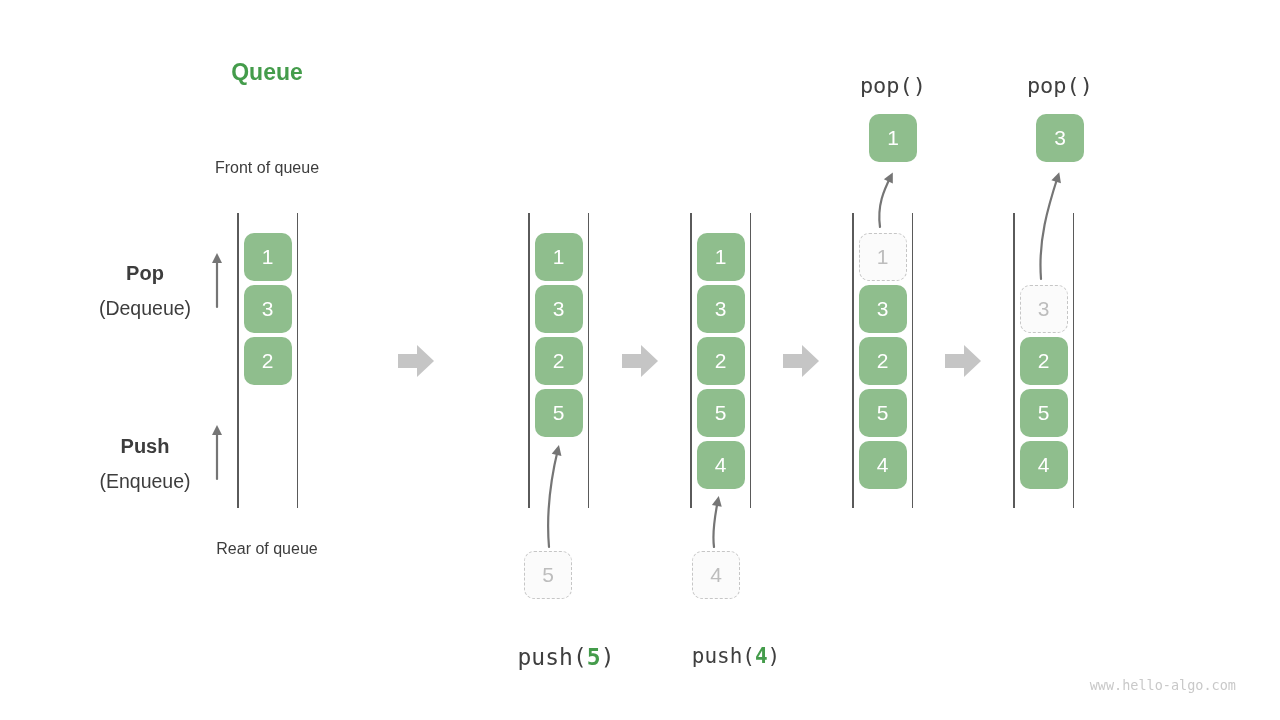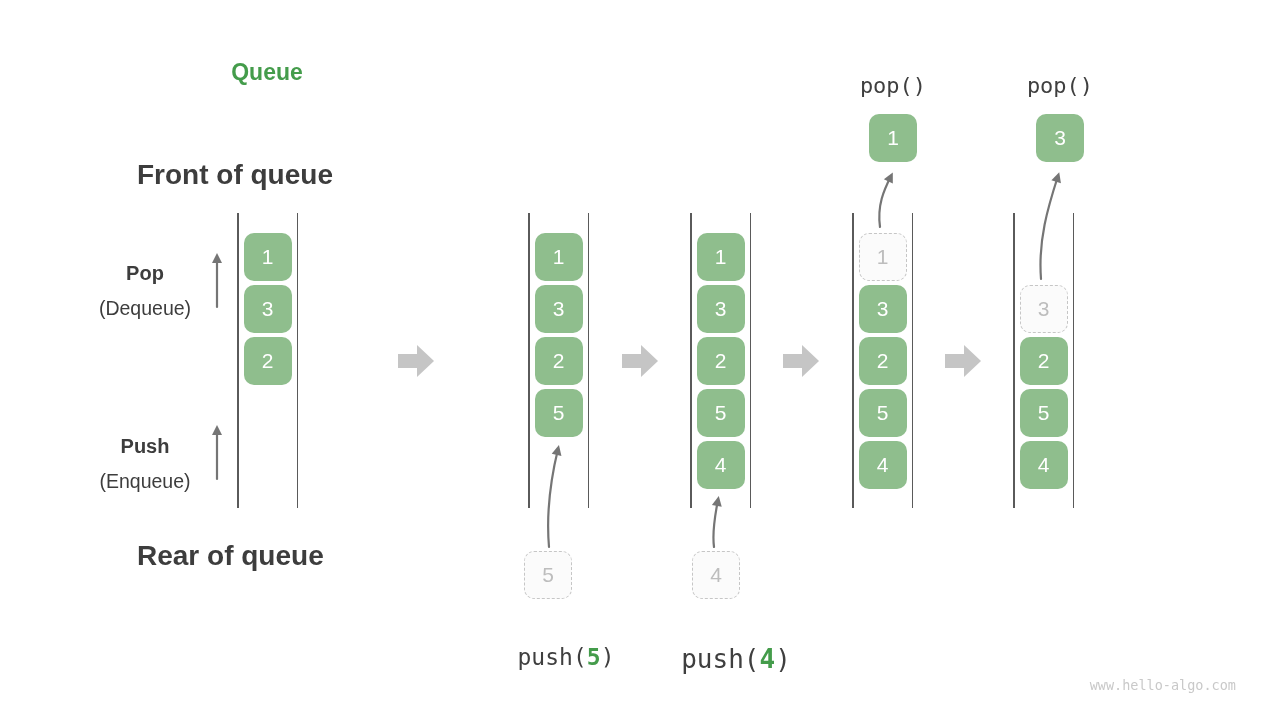--- a/index.html
+++ b/index.html
@@ -10,22 +10,22 @@
     overflow:hidden;
     font-family:"Liberation Sans",sans-serif;
   }
   
   .title{
     position:absolute;left:137px;top:59px;width:260px;
     text-align:center;font-size:23px;font-weight:bold;
     color:var(--accent_green);
   }
   .lbl{
-    position:absolute;width:260px;
-    font-size:28px;font-weight:bold;color:var(--text_dark);
+    position:absolute;width:260px;text-align:center;
+    font-size:16px;font-weight:normal;color:var(--text_dark);
   }
   .lbl.front{left:137px;top:159px;}
   .lbl.rear{left:137px;top:540px;}
   .legend{position:absolute;left:45px;width:200px;text-align:center;color:var(--text_dark);}
   .legend .b{font-size:20px;font-weight:bold;line-height:20px;}
   .legend .r{font-size:19.5px;font-weight:normal;line-height:19px;margin-top:16px;}
   .legend.pop-legend{top:263px;}
   .legend.push-legend{top:436px;}
   
   .qcol{position:absolute;top:213px;width:61px;height:295px;}
@@ -53,21 +53,21 @@
   
   .mono{
     position:absolute;text-align:center;
     font-family:"DejaVu Sans Mono",monospace;
     color:var(--mono_text);
     margin-top:13px;
   }
   .op.pop1{left:833px;top:60px;width:120px;font-size:22px;}
   .op.pop2{left:1000px;top:60px;width:120px;font-size:22px;}
   .op.push1{left:476px;top:631px;width:180px;font-size:23px;}
-  .op.push2{left:646px;top:631px;width:180px;font-size:26px;}
+  .op.push2{left:646px;top:631px;width:180px;font-size:21px;}
   .op .arg{color:var(--accent_green);font-weight:bold;}
   .watermark{
     position:absolute;right:44px;top:677px;
     font-family:"DejaVu Sans Mono",monospace;
     font-size:13.5px;color:var(--watermark);text-align:center;
   }
   
   .overlay{position:absolute;left:0;top:0;pointer-events:none;}
   .thin-arrow{stroke:var(--thin_arrow);stroke-width:2.2px;fill:none;stroke-linecap:round;}
   .arrow-head{fill:var(--thin_arrow);}

